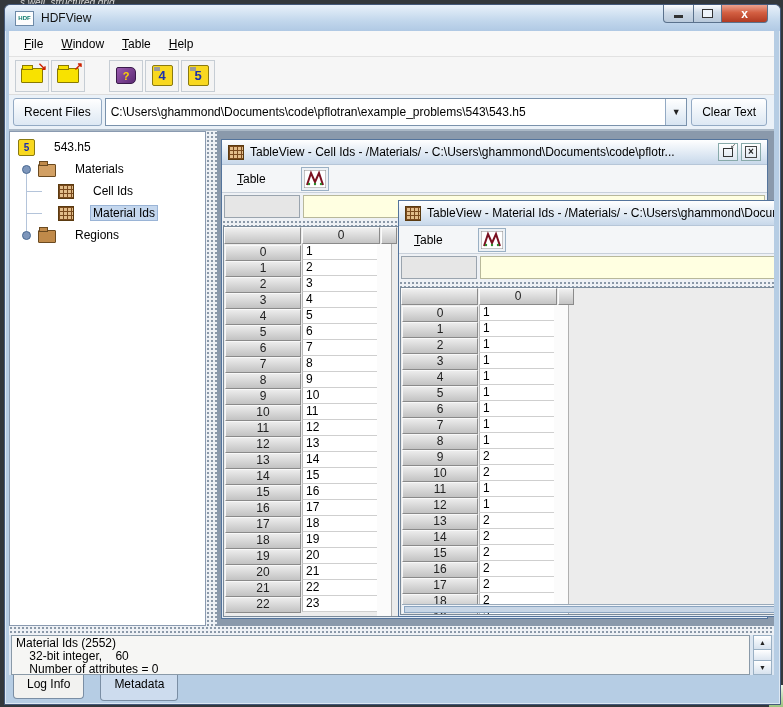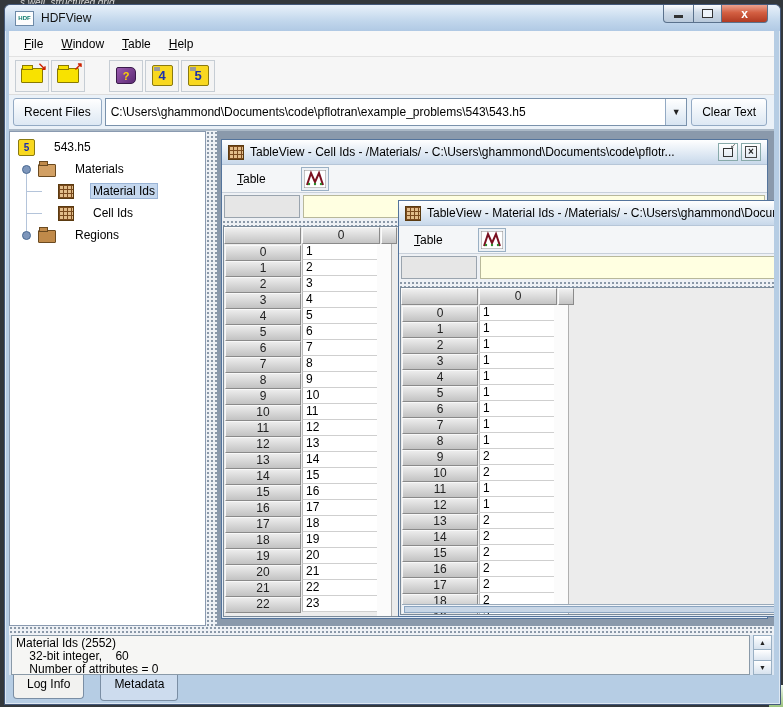--- a/index.html
+++ b/index.html
@@ -206,25 +206,25 @@
           <span class="icon-h5file">5</span>
           <span class="tlabel">543.h5</span>
         </div>
         <div class="trow" style="padding-left:28px;">
           <span class="knob"></span>
           <span class="icon-folder open"></span>
           <span class="tlabel">Materials</span>
         </div>
         <div class="trow" style="padding-left:48px;">
           <span class="icon-dataset"></span>
-          <span class="tlabel sel">Material Ids</span>
+          <span class="tlabel">Cell Ids</span>
         </div>
         <div class="trow" style="padding-left:48px;">
           <span class="icon-dataset"></span>
-          <span class="tlabel">Cell Ids</span>
+          <span class="tlabel sel">Material Ids</span>
         </div>
         <div class="trow" style="padding-left:28px;">
           <span class="knob"></span>
           <span class="icon-folder"></span>
           <span class="tlabel">Regions</span>
         </div>
       </div>
 
       <div class="vsplit"></div>
 

